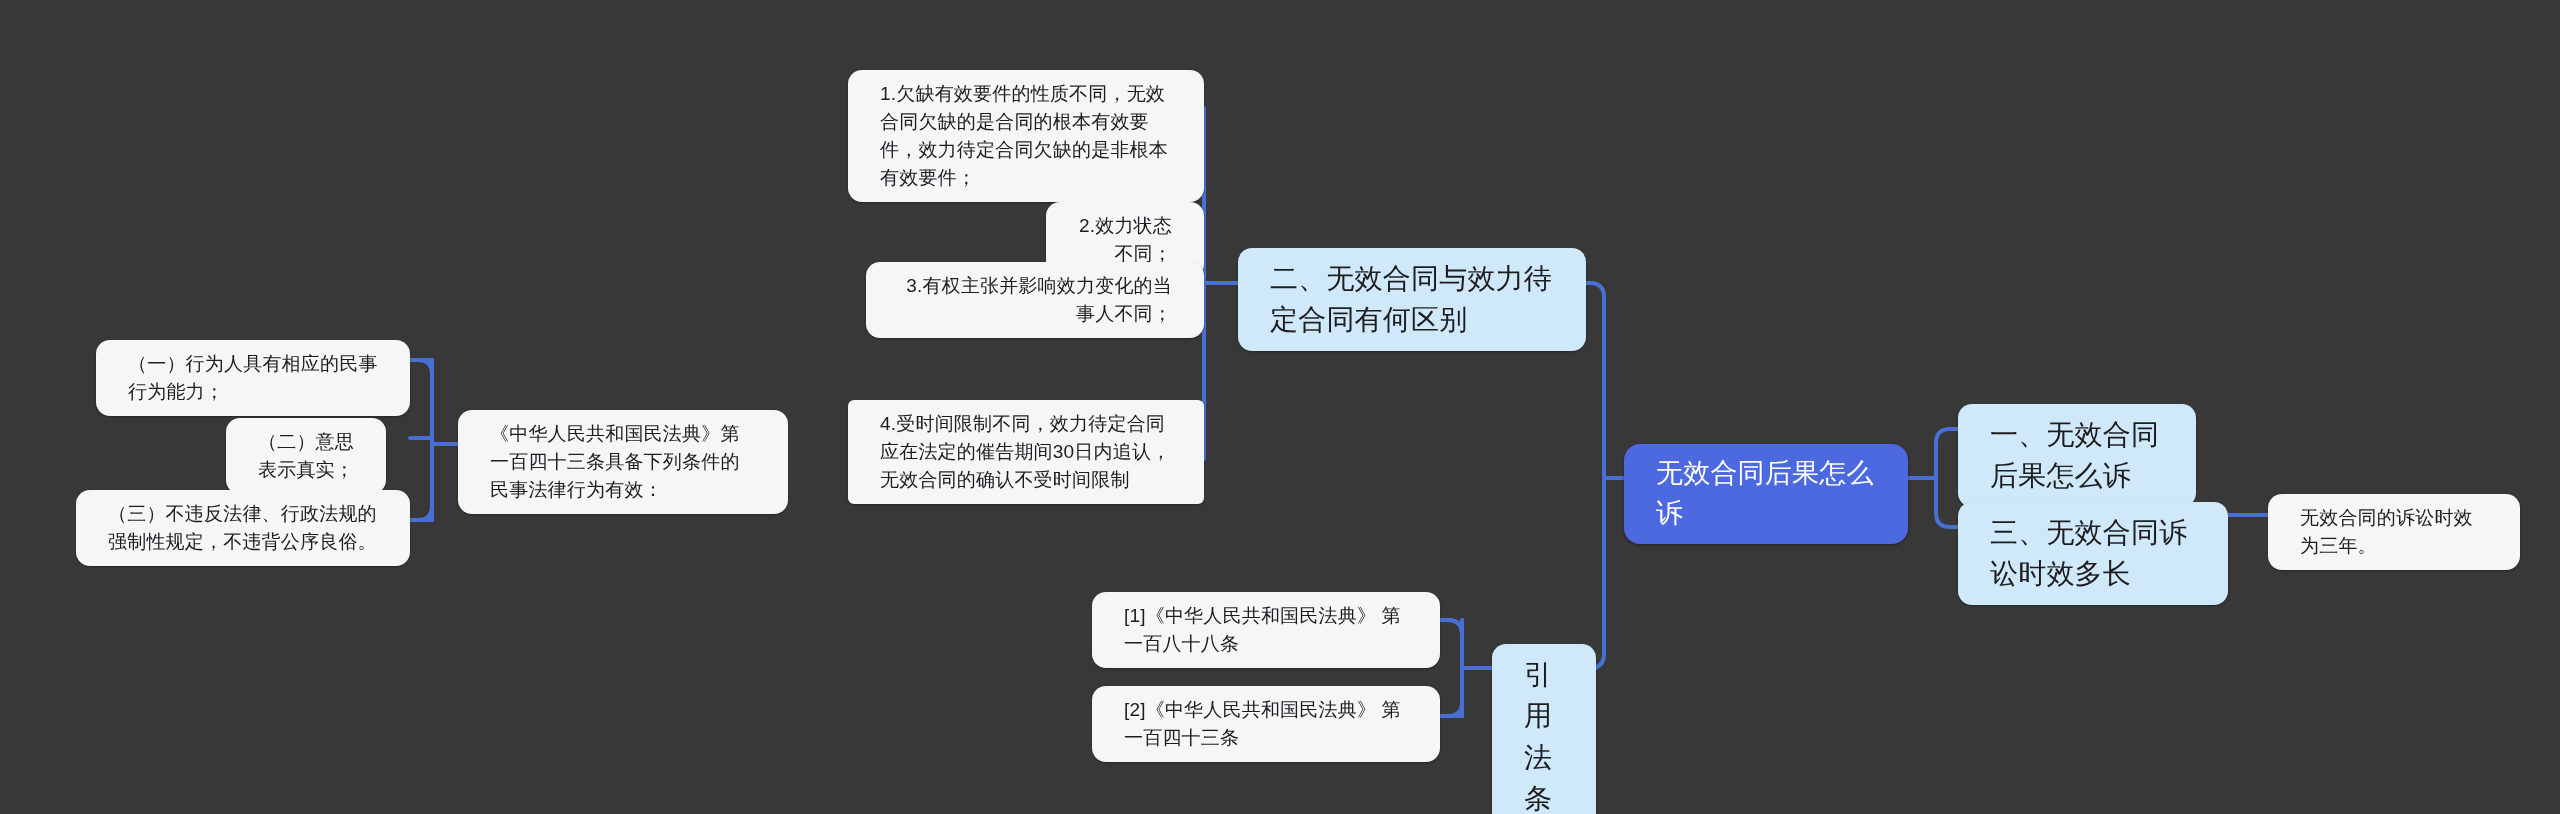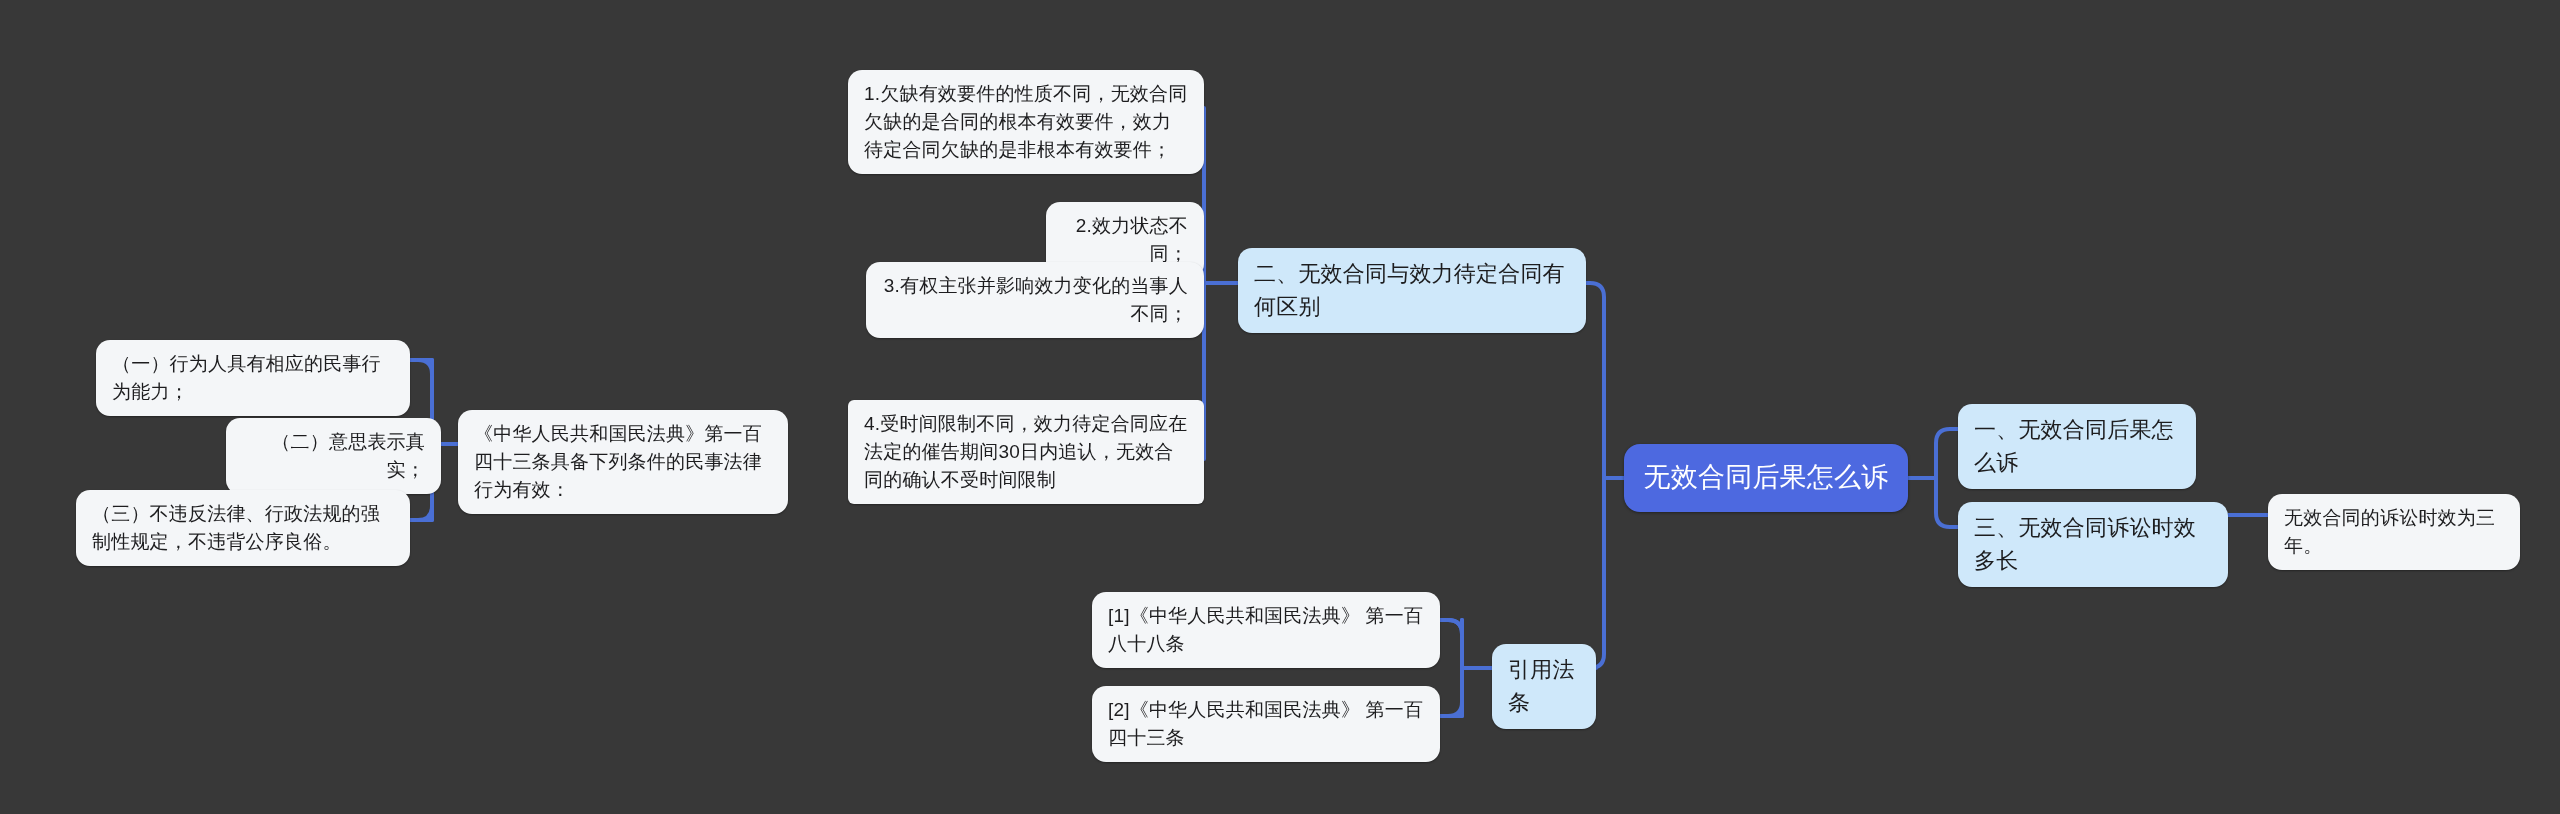--- a/index.html
+++ b/index.html
@@ -31,38 +31,38 @@
     z-index: 1;
   }
   
   .node {
     position: absolute;
     box-sizing: border-box;
     z-index: 2;
     display: flex;
     align-items: center;
     border-radius: 14px;
-    padding: 10px 16px;
+    padding: 10px 32px;
     line-height: 1.48;
     letter-spacing: 0.2px;
     white-space: pre-wrap;
     word-break: break-word;
   }
   
   .node.leaf {
     background: #f4f6f8;
     color: #1d1d1f;
     font-size: 19px;
     box-shadow: 0 1px 2px rgba(0,0,0,0.35);
   }
   
   .node.branch {
     background: #cfe8fa;
     color: #1d1d1f;
-    font-size: 22px;
+    font-size: 28px;
     box-shadow: 0 1px 2px rgba(0,0,0,0.35);
   }
   
   .node.root {
     background: #4d69e0;
     color: #ffffff;
     font-size: 27px;
     border-radius: 16px;
     box-shadow: 0 1px 3px rgba(0,0,0,0.4);
   }
@@ -139,17 +139,17 @@
   <div class="node branch align-center" style="left:1492px; top:644px; width:104px; min-height:48px;">引用法条</div>
 
   <div class="node leaf align-left" style="left:1092px; top:592px; width:348px; min-height:62px;">[1]《中华人民共和国民法典》 第一百八十八条</div>
 
   <div class="node leaf align-left" style="left:1092px; top:686px; width:348px; min-height:62px;">[2]《中华人民共和国民法典》 第一百四十三条</div>
 
   <div class="node leaf align-left" style="left:458px; top:410px; width:330px; min-height:68px;">《中华人民共和国民法典》第一百四十三条具备下列条件的民事法律行为有效：</div>
 
   <div class="node leaf align-center" style="left:96px; top:340px; width:314px; min-height:42px;">（一）行为人具有相应的民事行为能力；</div>
 
-  <div class="node leaf align-right" style="left:226px; top:418px; width:215px; min-height:42px;">（二）意思表示真实；</div>
+  <div class="node leaf align-right" style="left:226px; top:418px; width:160px; min-height:42px;">（二）意思表示真实；</div>
 
   <div class="node leaf align-left" style="left:76px; top:490px; width:334px; min-height:62px;">（三）不违反法律、行政法规的强制性规定，不违背公序良俗。</div>
 
 </div>
 
 </body></html>

